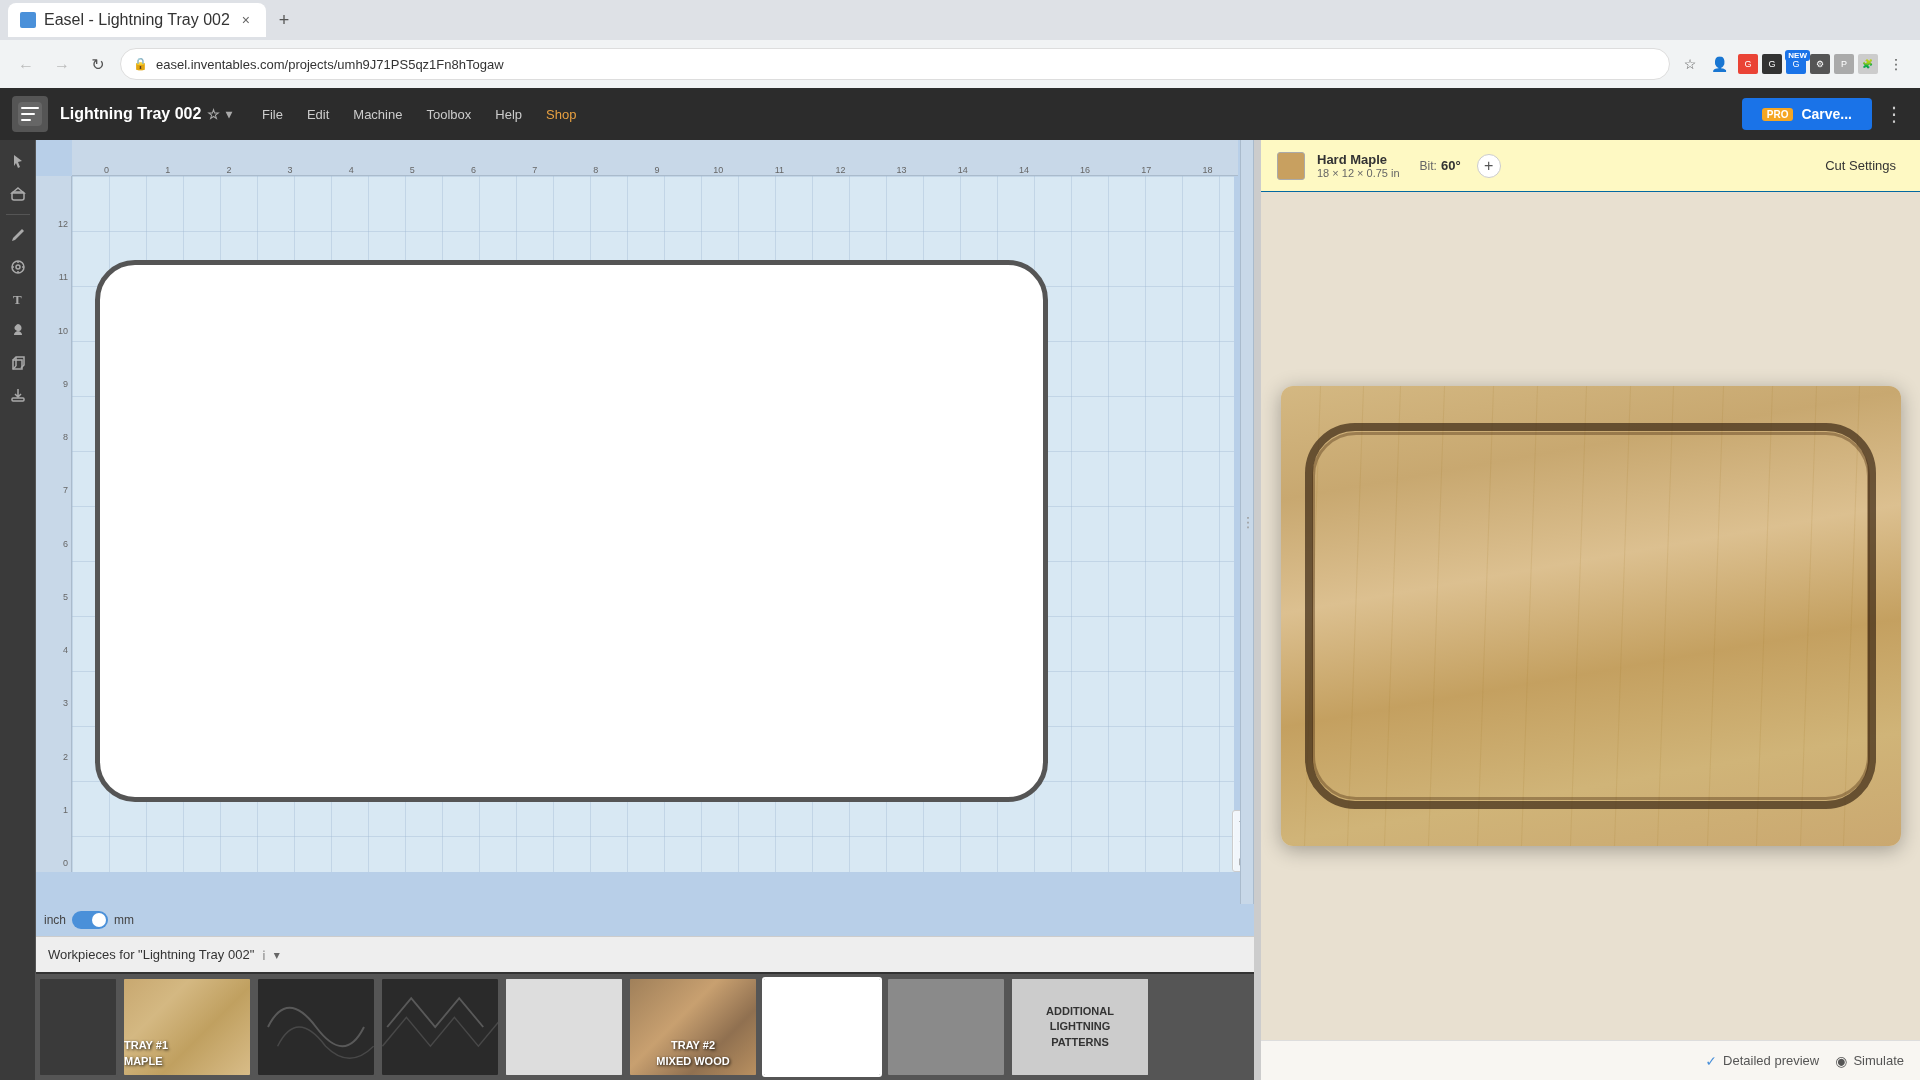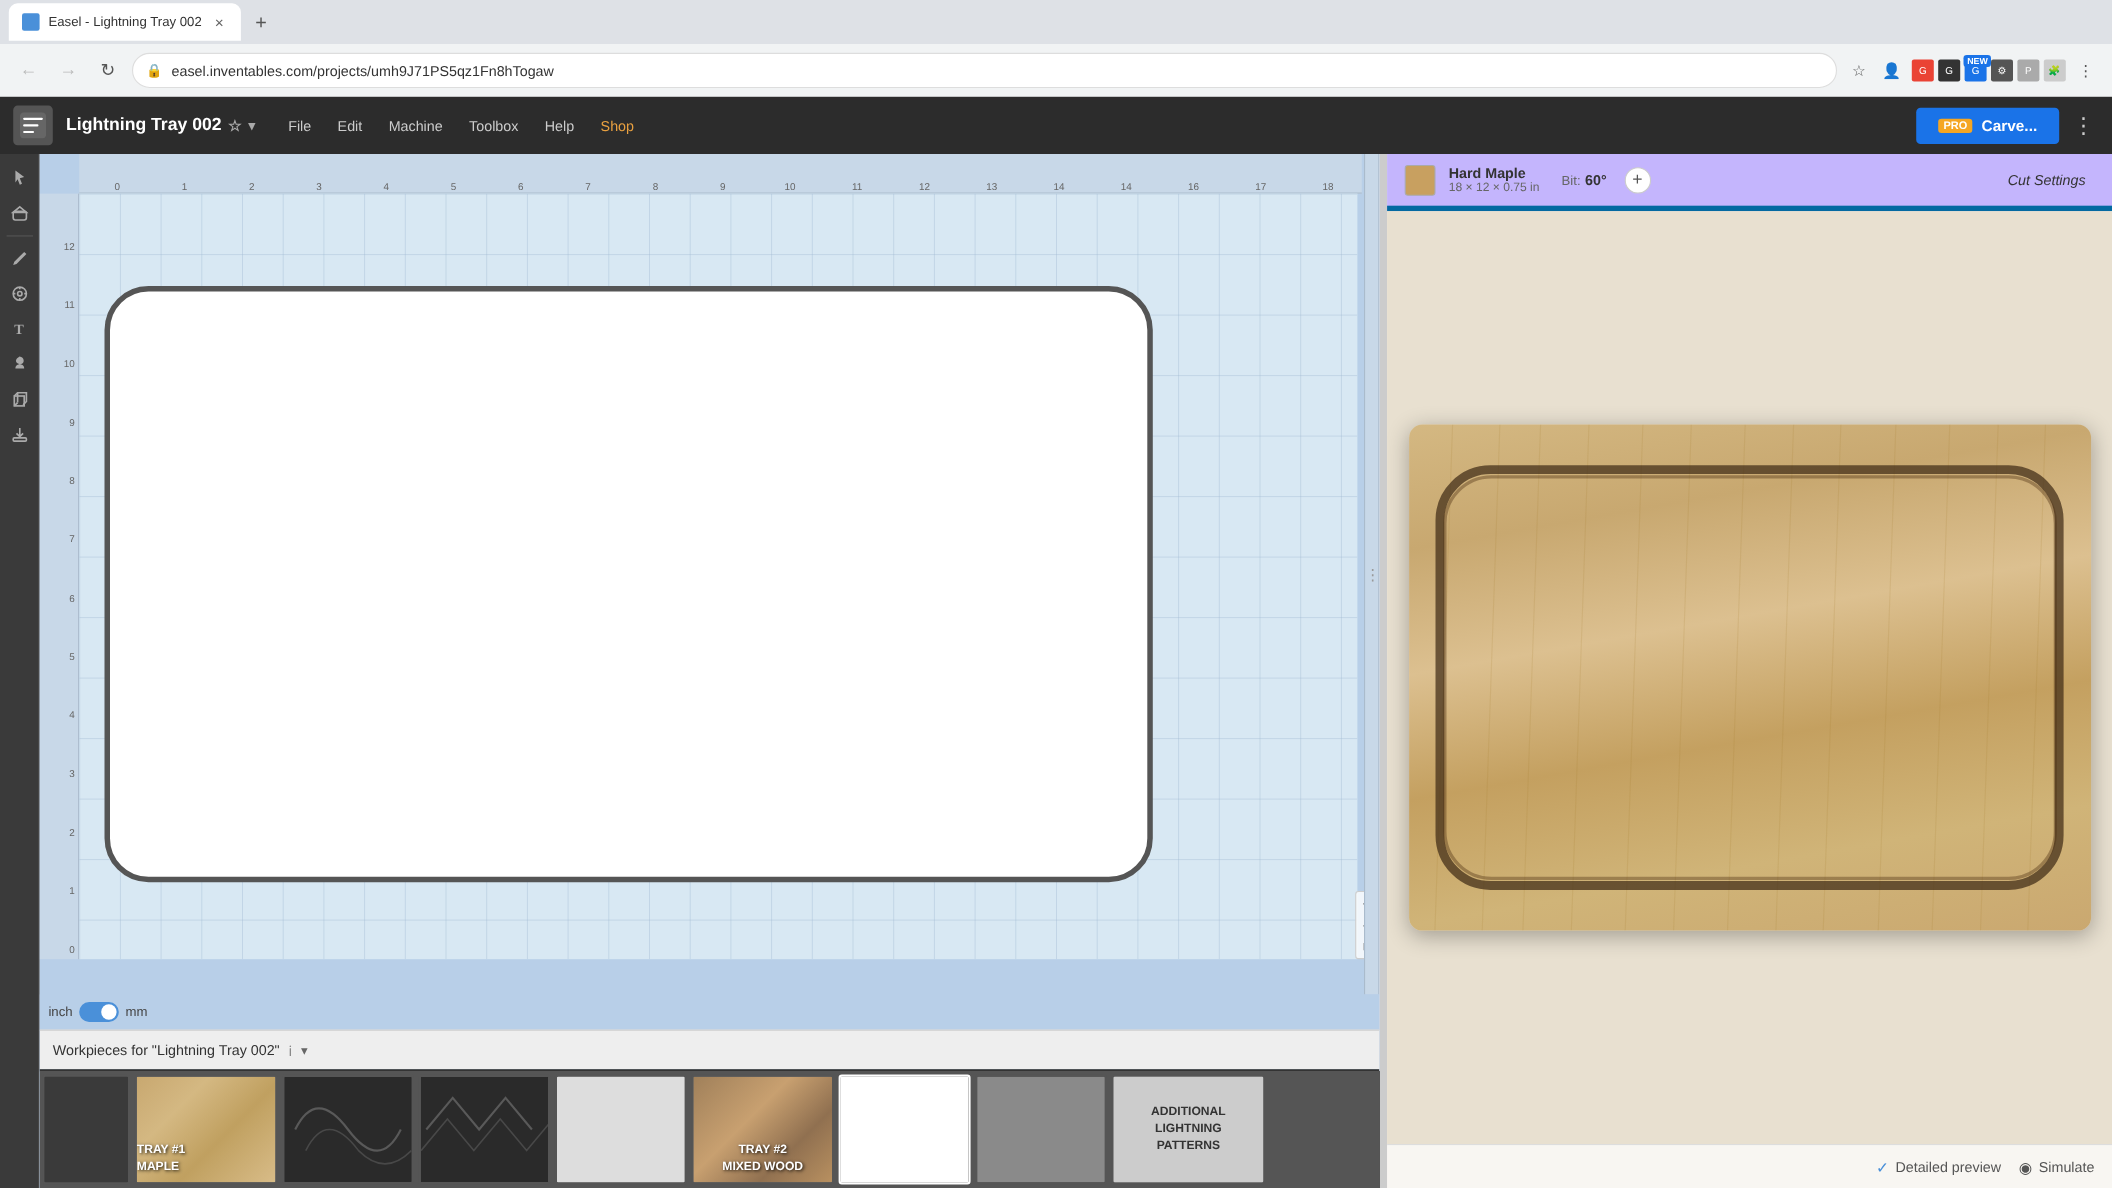--- a/index.html
+++ b/index.html
@@ -3,21 +3,21 @@
   <meta charset="utf-8">
   <style>
     * { box-sizing: border-box; margin: 0; padding: 0; }
     body { font-family: -apple-system, BlinkMacSystemFont, 'Segoe UI', sans-serif; background: #f0f0f0; overflow: hidden; width: 1920px; height: 1080px; }
 
     
     .browser-chrome { background: #f1f3f4; height: 88px; border-bottom: 1px solid #ccc; }
     .tab-bar { display: flex; align-items: center; height: 40px; background: #dee1e6; padding: 0 8px; gap: 4px; }
     .tab { display: flex; align-items: center; background: #fff; border-radius: 8px 8px 0 0; padding: 0 12px; height: 34px; font-size: 13px; color: #333; gap: 8px; min-width: 200px; }
     .tab-favicon { width: 16px; height: 16px; background: #4a90d9; border-radius: 2px; flex-shrink: 0; }
-    .tab-title { flex: 1; font-size: 12px; white-space: nowrap; overflow: hidden; text-overflow: ellipsis; }
+    .tab-title { flex: 1; font-size: 16px; white-space: nowrap; overflow: hidden; text-overflow: ellipsis; }
     .tab-close { color: #666; font-size: 14px; cursor: pointer; border-radius: 50%; width: 16px; height: 16px; display: flex; align-items: center; justify-content: center; }
     .new-tab-btn { width: 28px; height: 28px; display: flex; align-items: center; justify-content: center; border-radius: 50%; cursor: pointer; color: #555; font-size: 18px; }
     .browser-controls { display: flex; align-items: center; height: 48px; padding: 0 12px; gap: 8px; background: #f1f3f4; }
     .nav-btn { width: 28px; height: 28px; border-radius: 50%; display: flex; align-items: center; justify-content: center; cursor: pointer; color: #555; font-size: 16px; }
     .nav-btn.disabled { color: #bbb; cursor: default; }
     .address-bar { flex: 1; height: 32px; background: #fff; border: 1px solid #ddd; border-radius: 16px; display: flex; align-items: center; padding: 0 12px; font-size: 13px; color: #333; gap: 8px; }
     .address-bar-lock { color: #555; font-size: 12px; }
     .address-text { flex: 1; font-size: 13px; color: #333; }
     .browser-icons { display: flex; align-items: center; gap: 6px; }
     .browser-icon { width: 24px; height: 24px; display: flex; align-items: center; justify-content: center; border-radius: 50%; cursor: pointer; color: #555; font-size: 14px; }
@@ -99,30 +99,30 @@
     .thumb-item { min-width: 120px; height: 100px; background: #666; border: 2px solid #555; display: flex; align-items: center; justify-content: center; cursor: pointer; flex-direction: column; gap: 4px; position: relative; margin: 4px 2px; border-radius: 3px; overflow: hidden; flex-shrink: 0; }
     .thumb-item.active { border-color: #fff; background: #777; }
     .thumb-bg { width: 100%; height: 100%; background: #888; position: relative; }
     .thumb-bg.wood { background: linear-gradient(135deg, #c8a870 0%, #d4b882 30%, #c0a060 60%, #d8bc88 100%); }
     .thumb-bg.dark { background: #3a3a3a; }
     .thumb-bg.light { background: #ddd; }
     .thumb-bg.medium { background: #8a8a8a; }
 
     
     .right-preview { width: 660px; background: #f5f0e8; display: flex; flex-direction: column; border-left: 1px solid #ccc; flex-shrink: 0; }
-    .preview-header { height: 52px; background: #c4b5fd; border-bottom: 5px solid #0369a1; display: flex; align-items: center; padding: 0 16px; gap: 12px; }
+    .preview-header { height: 52px; background: #fef9c3; border-bottom: 1px solid #0369a1; display: flex; align-items: center; padding: 0 16px; gap: 12px; }
     .material-swatch { width: 28px; height: 28px; background: #c8a060; border: 1px solid #aaa; border-radius: 3px; }
     .material-info { display: flex; flex-direction: column; }
     .material-name { font-size: 13px; font-weight: 600; color: #333; }
     .material-size { font-size: 11px; color: #666; }
     .bit-info { display: flex; align-items: center; gap: 4px; margin-left: 8px; }
     .bit-label { font-size: 12px; color: #666; }
     .bit-value { font-size: 13px; font-weight: 600; color: #333; }
     .add-btn { width: 24px; height: 24px; background: #fff; border: 1px solid #ccc; border-radius: 50%; display: flex; align-items: center; justify-content: center; cursor: pointer; font-size: 16px; color: #555; margin-left: 4px; }
-    .cut-settings-btn { margin-left: auto; background: transparent; border: none; color: #333; font-size: 13px; font-weight: 500; cursor: pointer; padding: 4px 8px; border-radius: 4px; font-style: italic; }
+    .cut-settings-btn { margin-left: auto; background: transparent; border: none; color: #333; font-size: 13px; font-weight: 500; cursor: pointer; padding: 4px 8px; border-radius: 4px; }
     .preview-main { flex: 1; position: relative; overflow: hidden; display: flex; align-items: center; justify-content: center; background: #e8e0d0; }
     .wood-preview { width: 620px; height: 460px; background: linear-gradient(170deg, #d4b882 0%, #c8a870 20%, #dcc090 40%, #c4a060 60%, #d0b478 80%, #caa870 100%); border-radius: 12px; position: relative; box-shadow: 0 4px 20px rgba(0,0,0,0.3); overflow: hidden; }
     .wood-grain { position: absolute; top: 0; left: 0; right: 0; bottom: 0; }
     .wood-grain-line { position: absolute; top: 0; bottom: 0; width: 1px; background: rgba(160, 120, 40, 0.15); transform: skewX(-2deg); }
     .carved-rect { position: absolute; top: 8%; left: 4%; right: 4%; bottom: 8%; border: 8px solid rgba(60,40,20,0.7); border-radius: 50px; background: transparent; }
     .carved-rect-inner { position: absolute; top: 10%; left: 5%; right: 5%; bottom: 10%; border: 3px solid rgba(80,50,20,0.4); border-radius: 44px; background: transparent; }
 
     
     .preview-footer { height: 40px; background: #f8f6f2; border-top: 1px solid #ddd; display: flex; align-items: center; padding: 0 16px; gap: 16px; justify-content: flex-end; }
     .preview-action { display: flex; align-items: center; gap: 6px; font-size: 13px; color: #555; cursor: pointer; }

